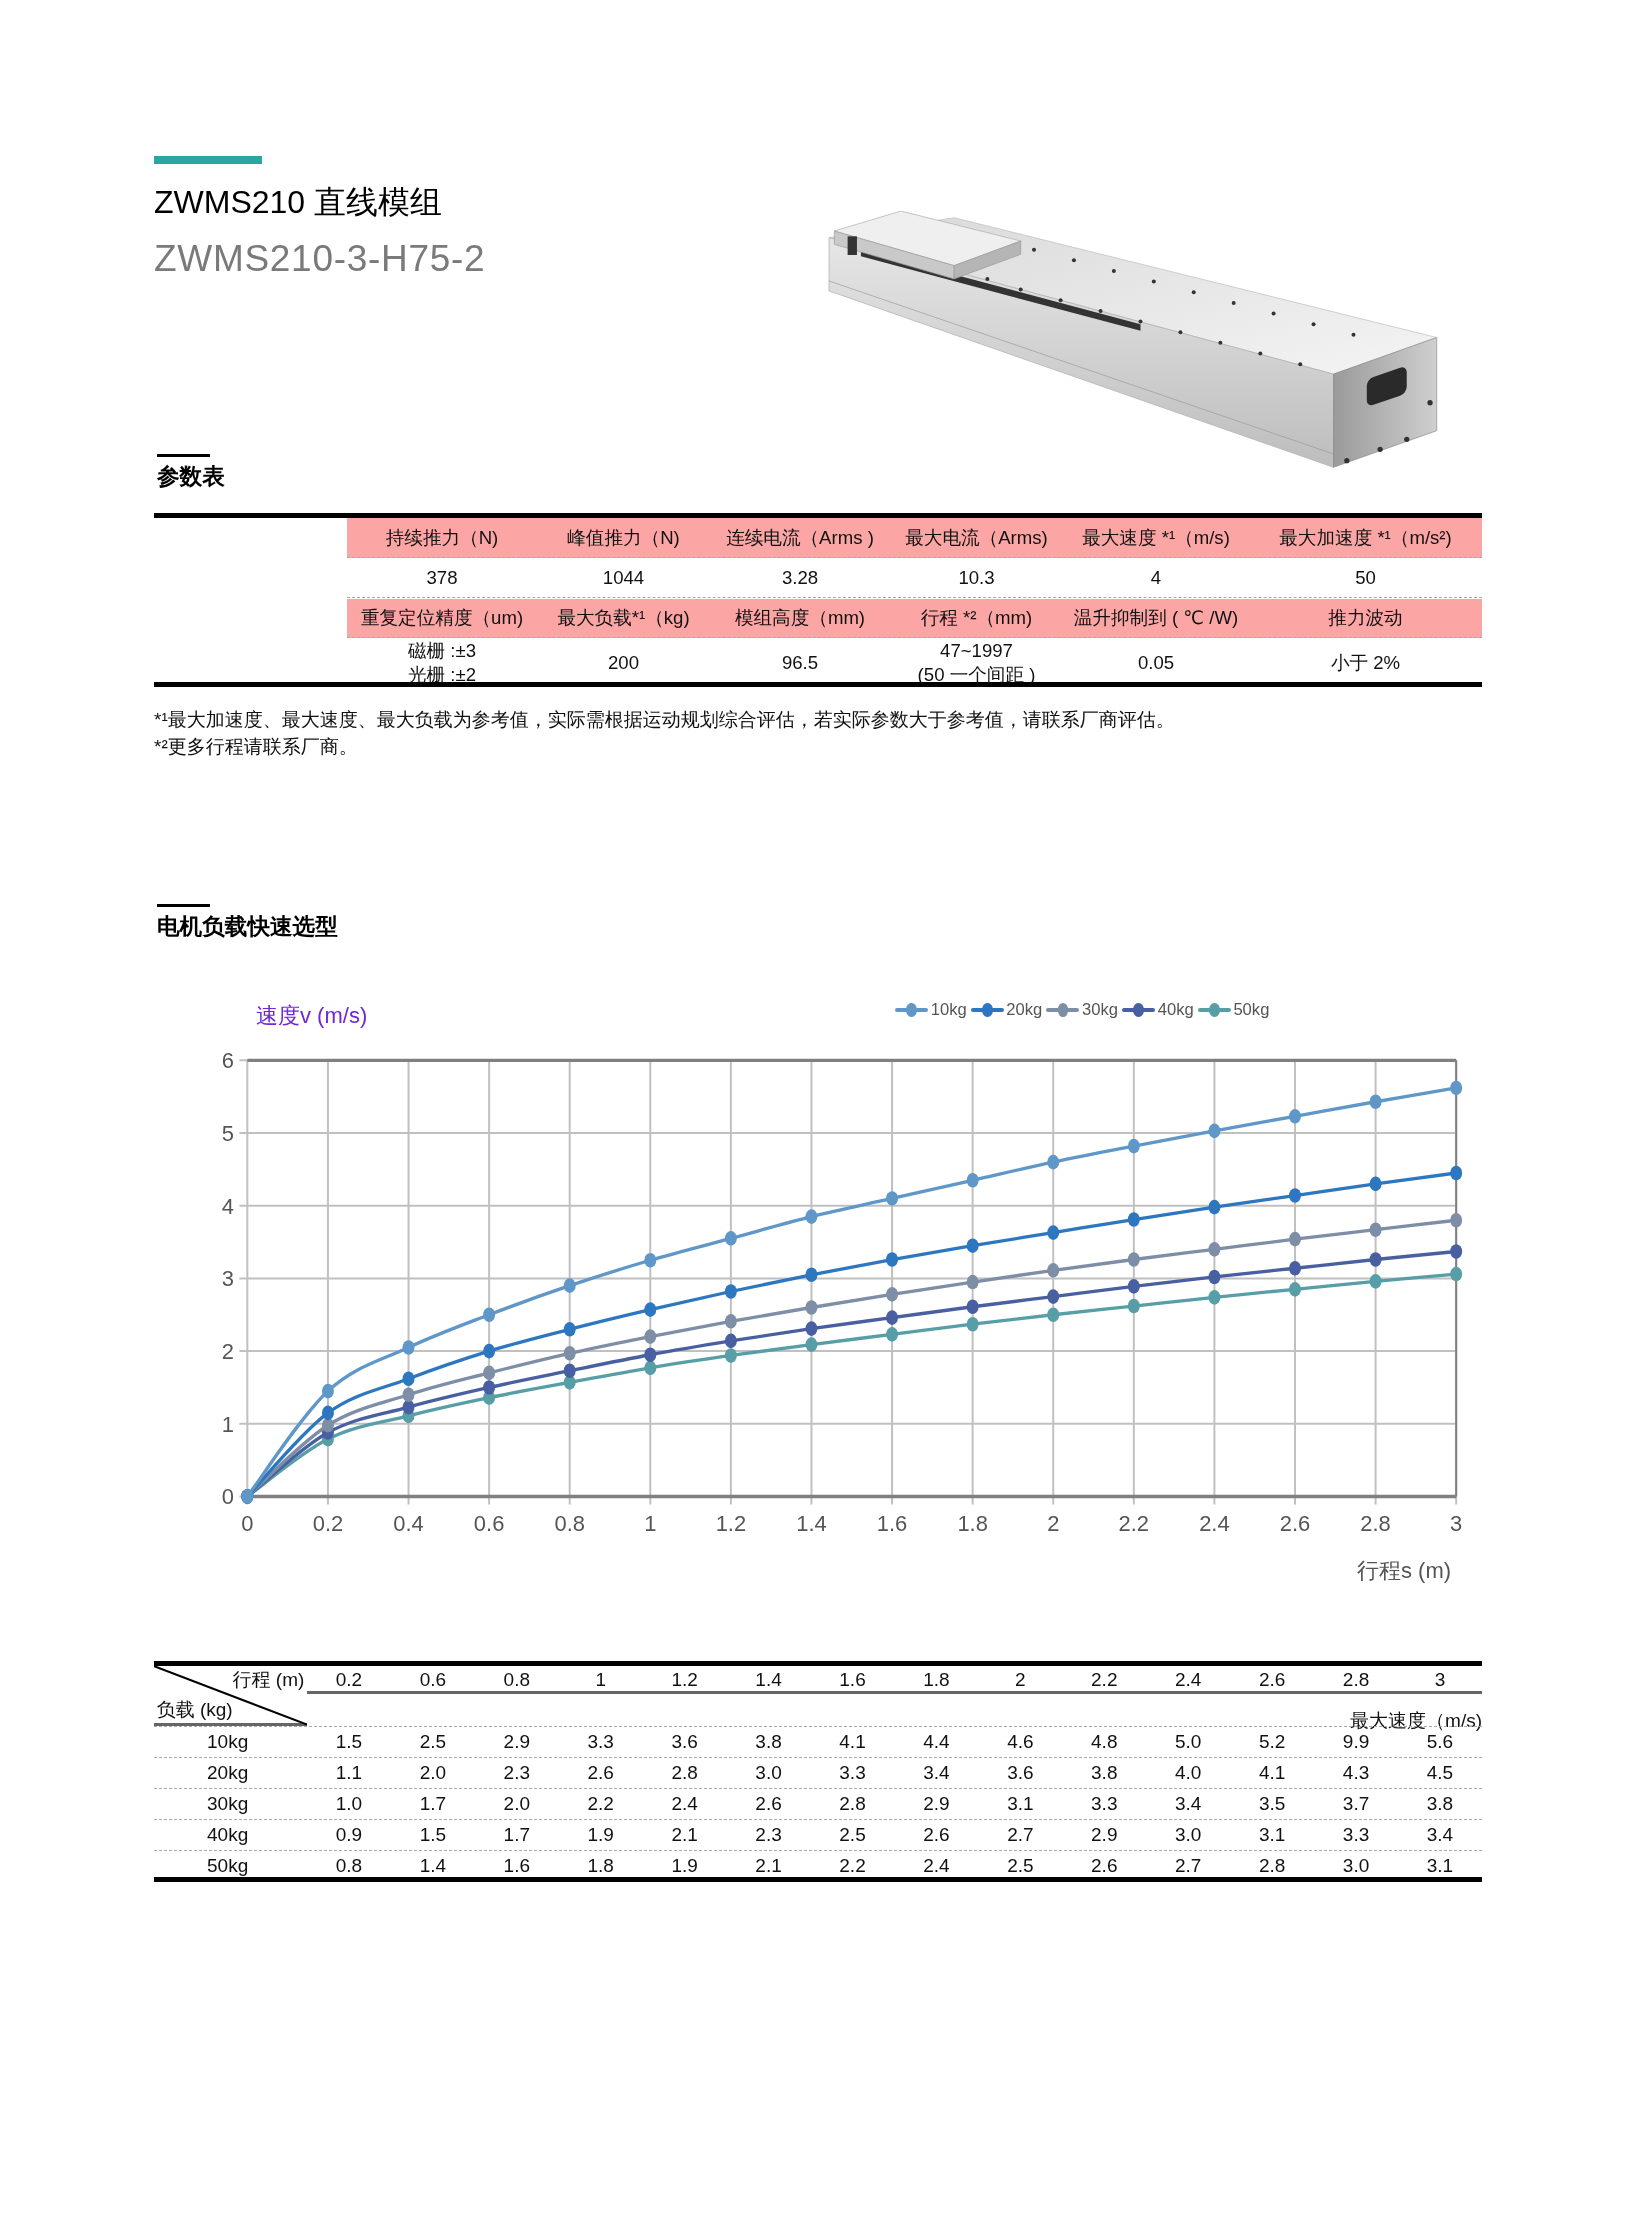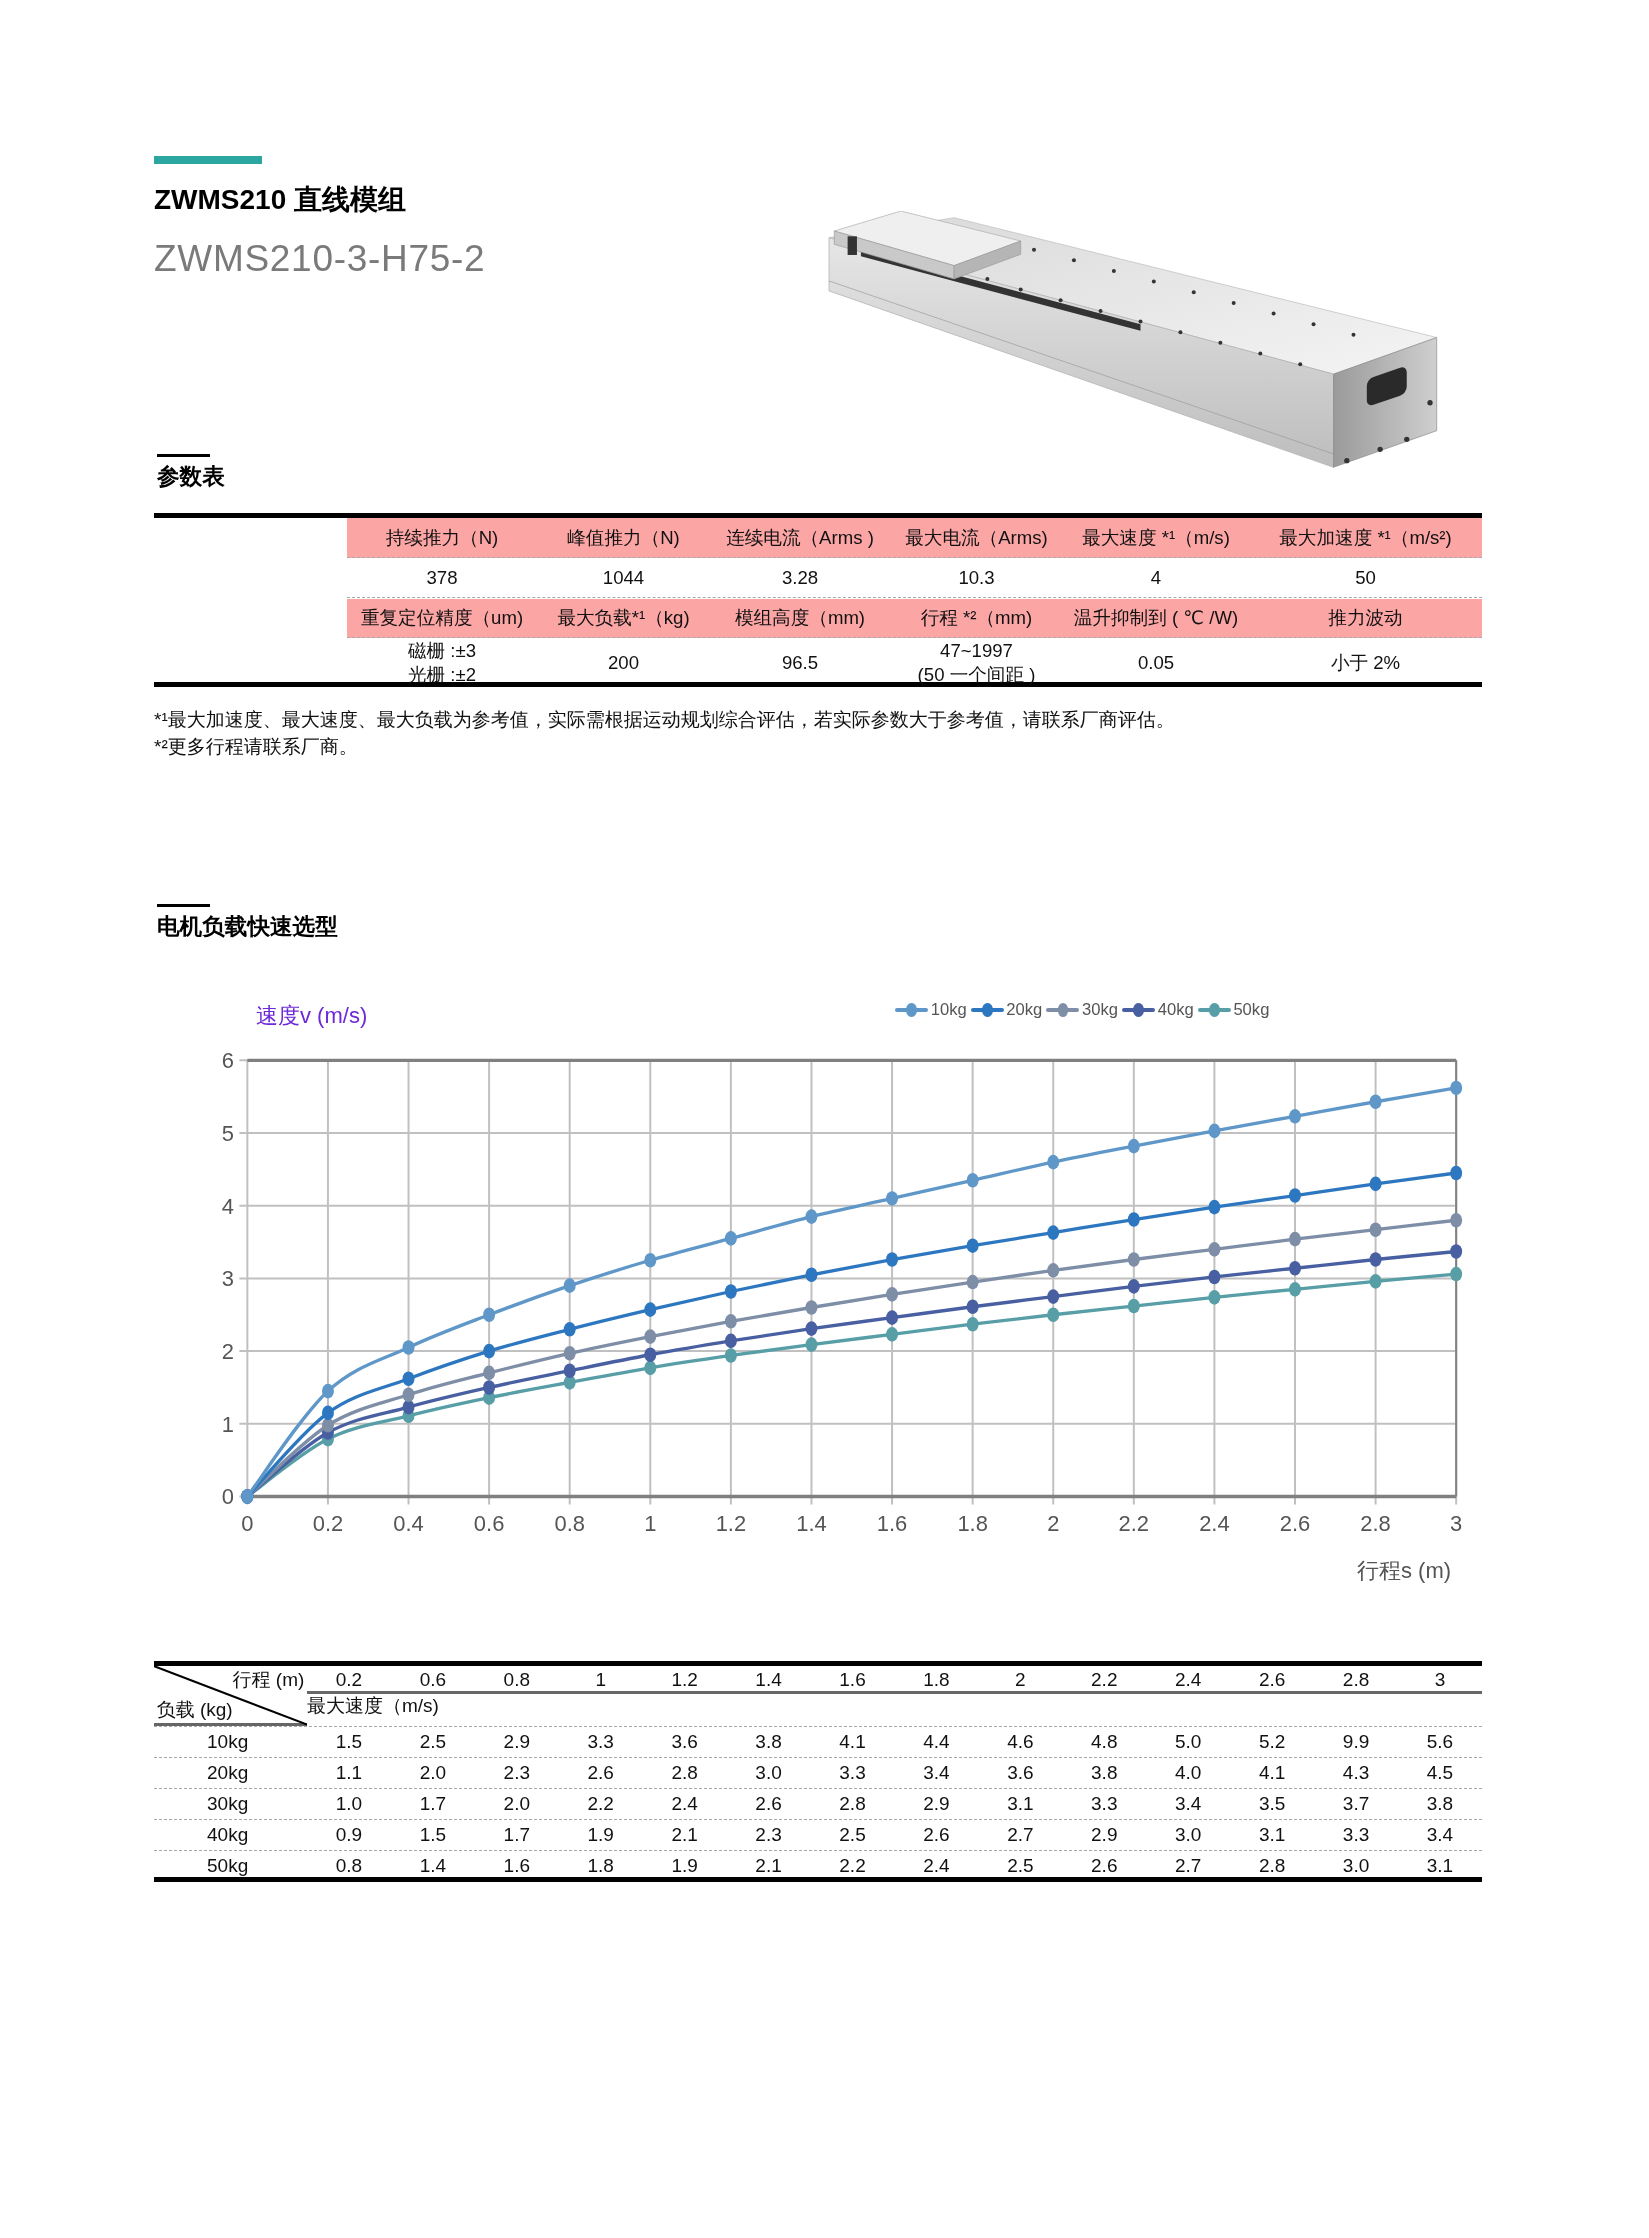--- a/index.html
+++ b/index.html
@@ -1,20 +1,20 @@
 <!DOCTYPE html>
 <html style="font-size:10.6px"><head>
 <meta charset="utf-8">
 <style>
   * { box-sizing: border-box; margin: 0; padding: 0; }
   html, body { width: 1649px; height: 2239px; background: #ffffff; }
   body { position: relative; font-family: "Liberation Sans", "DejaVu Sans", sans-serif; color: #111; overflow: hidden; }
 
   .accent-bar { position: absolute; left: 154px; top: 156px; width: 108px; height: 8px; background: #2ba6a1; }
-  .title { position: absolute; left: 154px; top: 181px; font-size: 28px; font-weight: bold; color: #000; letter-spacing: 0px; }
+  .title { position: absolute; left: 154px; top: 181px; font-size: 32px; font-weight: normal; color: #000; letter-spacing: 0px; }
   .subtitle { position: absolute; left: 154px; top: 238px; font-size: 37px; font-weight: normal; color: #7a7a7a; letter-spacing: 0.7px; }
 
   .product { position: absolute; left: 821px; top: 211px; width: 629px; height: 263px; }
 
   .sec-bar { position: absolute; left: 157px; width: 53px; height: 3.3px; background: #000; }
   .sec-title { position: absolute; left: 157px; font-size: 22.6px; font-weight: bold; color: #000; }
 
   
   .spec { position: absolute; left: 154px; top: 513px; width: 1328px; height: 174px; border-top: 5.3px solid #000; border-bottom: 5.3px solid #000; }
   .spec .model { position: absolute; left: 0; top: 0; width: 193px; height: 100%; display: flex; flex-direction: column; justify-content: center; align-items: center; font-size: 18.6px; line-height: 24px; }
@@ -38,21 +38,21 @@
   .legend-label { font-size: 16.6px; color: #555; }
 
   
   .speed { position: absolute; left: 154px; top: 1661px; width: 1328px; height: 221px; border-top: 5.3px solid #000; border-bottom: 5.3px solid #000; text-decoration: underline; }
   .speed .corner { position: absolute; left: 0; top: 0; width: 153px; height: 60px; border-bottom: 3.3px solid #666; }
   .speed .corner svg { position: absolute; left: 0; top: 0; }
   .speed .corner .top-lbl { position: absolute; right: 2.7px; top: 1.3px; font-size: 19px; }
   .speed .corner .bot-lbl { position: absolute; left: 2.7px; top: 31px; font-size: 19px; }
   .speed .hdr { position: absolute; left: 153px; right: 0; top: 0; height: 28px; display: flex; border-bottom: 3.3px solid #666; }
   .speed .hdr .c { flex: 1; text-align: center; font-size: 19px; line-height: 28px; }
-  .speed .unit { position: absolute; left: 153px; right: 0; top: 24px; height: 32px; text-align: left; font-size: 19px; line-height: 32px; }
+  .speed .unit { position: absolute; left: 153px; right: 0; top: 39px; height: 32px; text-align: right; font-size: 19px; line-height: 32px; }
   .speed .body { position: absolute; left: 0; right: 0; top: 60px; }
   .speed .r { display: flex; height: 31px; border-top: 1.3px dashed #a8a8a8; }
   .speed .r .lbl { width: 153px; text-align: left; padding-left: 53px; font-size: 19px; line-height: 29px; }
   .speed .r .c { flex: 1; text-align: center; font-size: 19px; line-height: 29px; }
 </style>
 </head>
 <body>
 
 <div class="accent-bar"></div>
 <div class="title">ZWMS210 直线模组</div>

